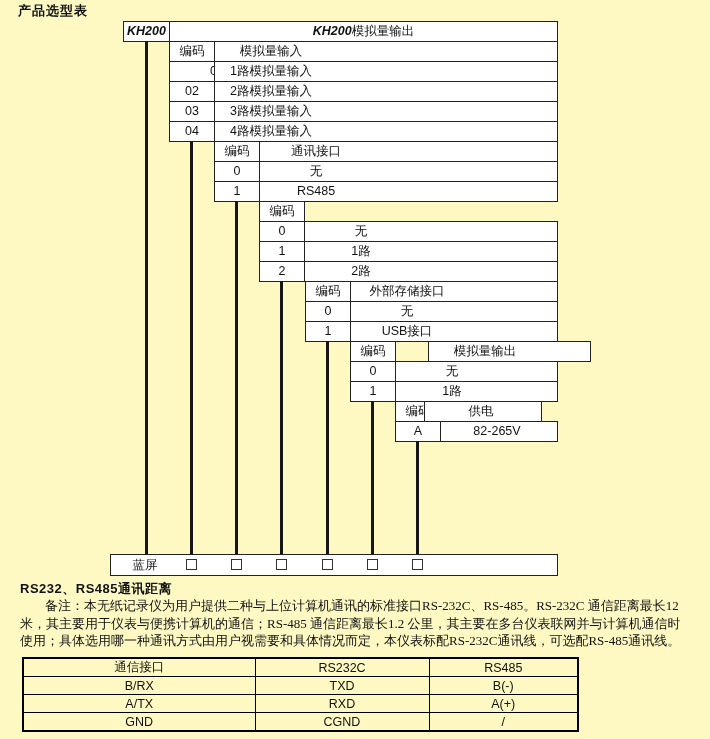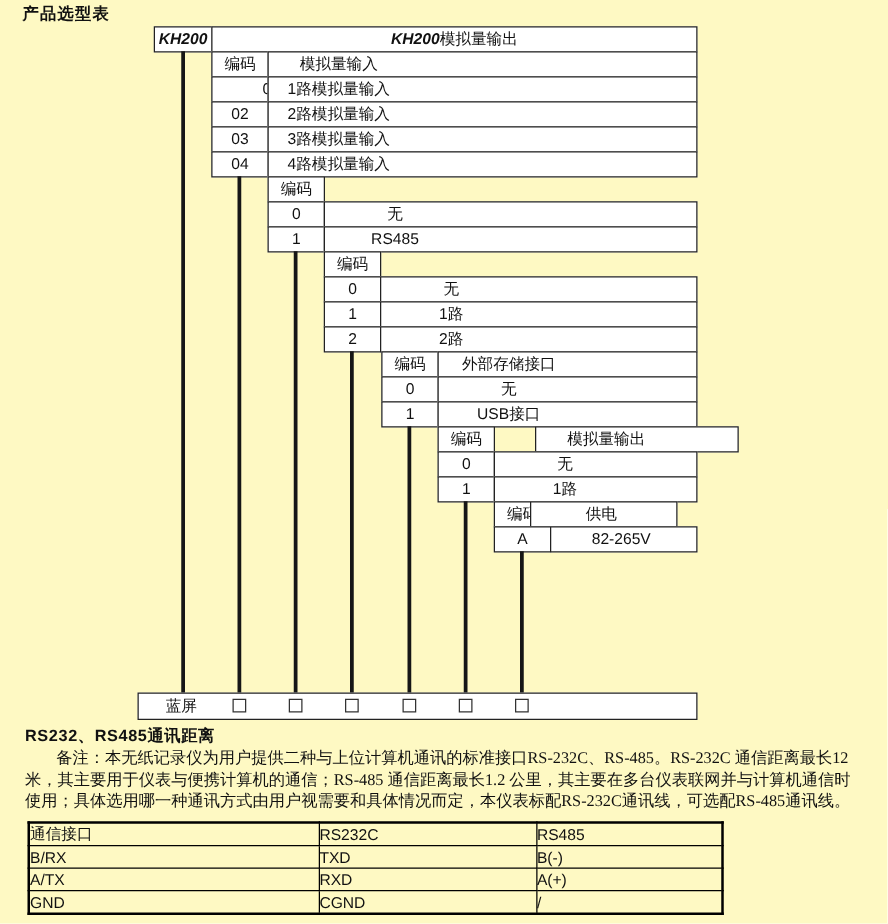--- a/index.html
+++ b/index.html
@@ -15,21 +15,21 @@
   .mpart{font-weight:bold;font-style:italic;}
   .vline{position:absolute;width:3px;background:#161616;}
   .blabel{position:absolute;font:12.5px/22px "Liberation Sans","DejaVu Sans",sans-serif;text-align:center;color:#111;}
   .chk{position:absolute;width:11px;height:11px;box-sizing:border-box;border:1px solid #333;background:#fff;}
   .sec-title{position:absolute;left:20px;top:581px;font:bold 13px/15px "Liberation Sans","DejaVu Sans",sans-serif;letter-spacing:0.5px;}
   .notes{position:absolute;left:20px;top:597px;width:690px;
          font:13px/17.5px "Liberation Serif","DejaVu Serif",serif;color:#111;}
   .note-line{white-space:nowrap;}
   .note-indent{text-indent:25px;}
   .comm-table{position:absolute;left:22px;top:657px;width:555px;border-collapse:collapse;table-layout:fixed;border:2px solid #000;}
-  .comm-table th,.comm-table td{border:1px solid #000;height:17px;padding:0;text-align:left;vertical-align:middle;
+  .comm-table th,.comm-table td{border:1px solid #000;height:17px;padding:0;text-align:center;vertical-align:middle;
          font:12.5px "Liberation Sans","DejaVu Sans",sans-serif;font-weight:normal;color:#111;}
   .mono{font-family:"DejaVu Sans Mono","Liberation Mono",monospace;font-size:12px;}
 </style>
 </head>
 <body>
 
 <div class="page">
 
   <div class="doc-title">产品选型表</div>
 
@@ -41,20 +41,21 @@
       <div class="cell" style="left: 169px; top: 61px; width: 46px; height: 21px; padding-left: 40px;">01</div>
       <div class="cell desc" style="left: 214px; top: 61px; width: 344px; height: 21px;"><span class="cwrap">1路模拟量输入</span></div>
       <div class="cell" style="left: 169px; top: 81px; width: 46px; height: 21px;">02</div>
       <div class="cell desc" style="left: 214px; top: 81px; width: 344px; height: 21px;"><span class="cwrap">2路模拟量输入</span></div>
       <div class="cell" style="left: 169px; top: 101px; width: 46px; height: 21px;">03</div>
       <div class="cell desc" style="left: 214px; top: 101px; width: 344px; height: 21px;"><span class="cwrap">3路模拟量输入</span></div>
       <div class="cell" style="left: 169px; top: 121px; width: 46px; height: 21px;">04</div>
       <div class="cell desc" style="left: 214px; top: 121px; width: 344px; height: 21px;"><span class="cwrap">4路模拟量输入</span></div>
       <div class="vline" style="left: 190px; top: 141px; height: 414px;"></div>
       <div class="cell" style="left: 214px; top: 141px; width: 46px; height: 21px;">编码</div>
+      <div class="cell desc" style="left: 259px; top: 141px; width: 299px; height: 21px;"><span class="cwrap">通讯接口</span></div>
       <div class="cell" style="left: 214px; top: 161px; width: 46px; height: 21px;">0</div>
       <div class="cell desc" style="left: 259px; top: 161px; width: 299px; height: 21px;"><span class="cwrap">无</span></div>
       <div class="cell" style="left: 214px; top: 181px; width: 46px; height: 21px;">1</div>
       <div class="cell desc" style="left: 259px; top: 181px; width: 299px; height: 21px;"><span class="cwrap">RS485</span></div>
       <div class="vline" style="left: 235px; top: 201px; height: 354px;"></div>
       <div class="cell" style="left: 259px; top: 201px; width: 46px; height: 21px;">编码</div>
       <div class="cell" style="left: 259px; top: 221px; width: 46px; height: 21px;">0</div>
       <div class="cell desc" style="left: 304px; top: 221px; width: 254px; height: 21px;"><span class="cwrap">无</span></div>
       <div class="cell" style="left: 259px; top: 241px; width: 46px; height: 21px;">1</div>
       <div class="cell desc" style="left: 304px; top: 241px; width: 254px; height: 21px;"><span class="cwrap">1路</span></div>

